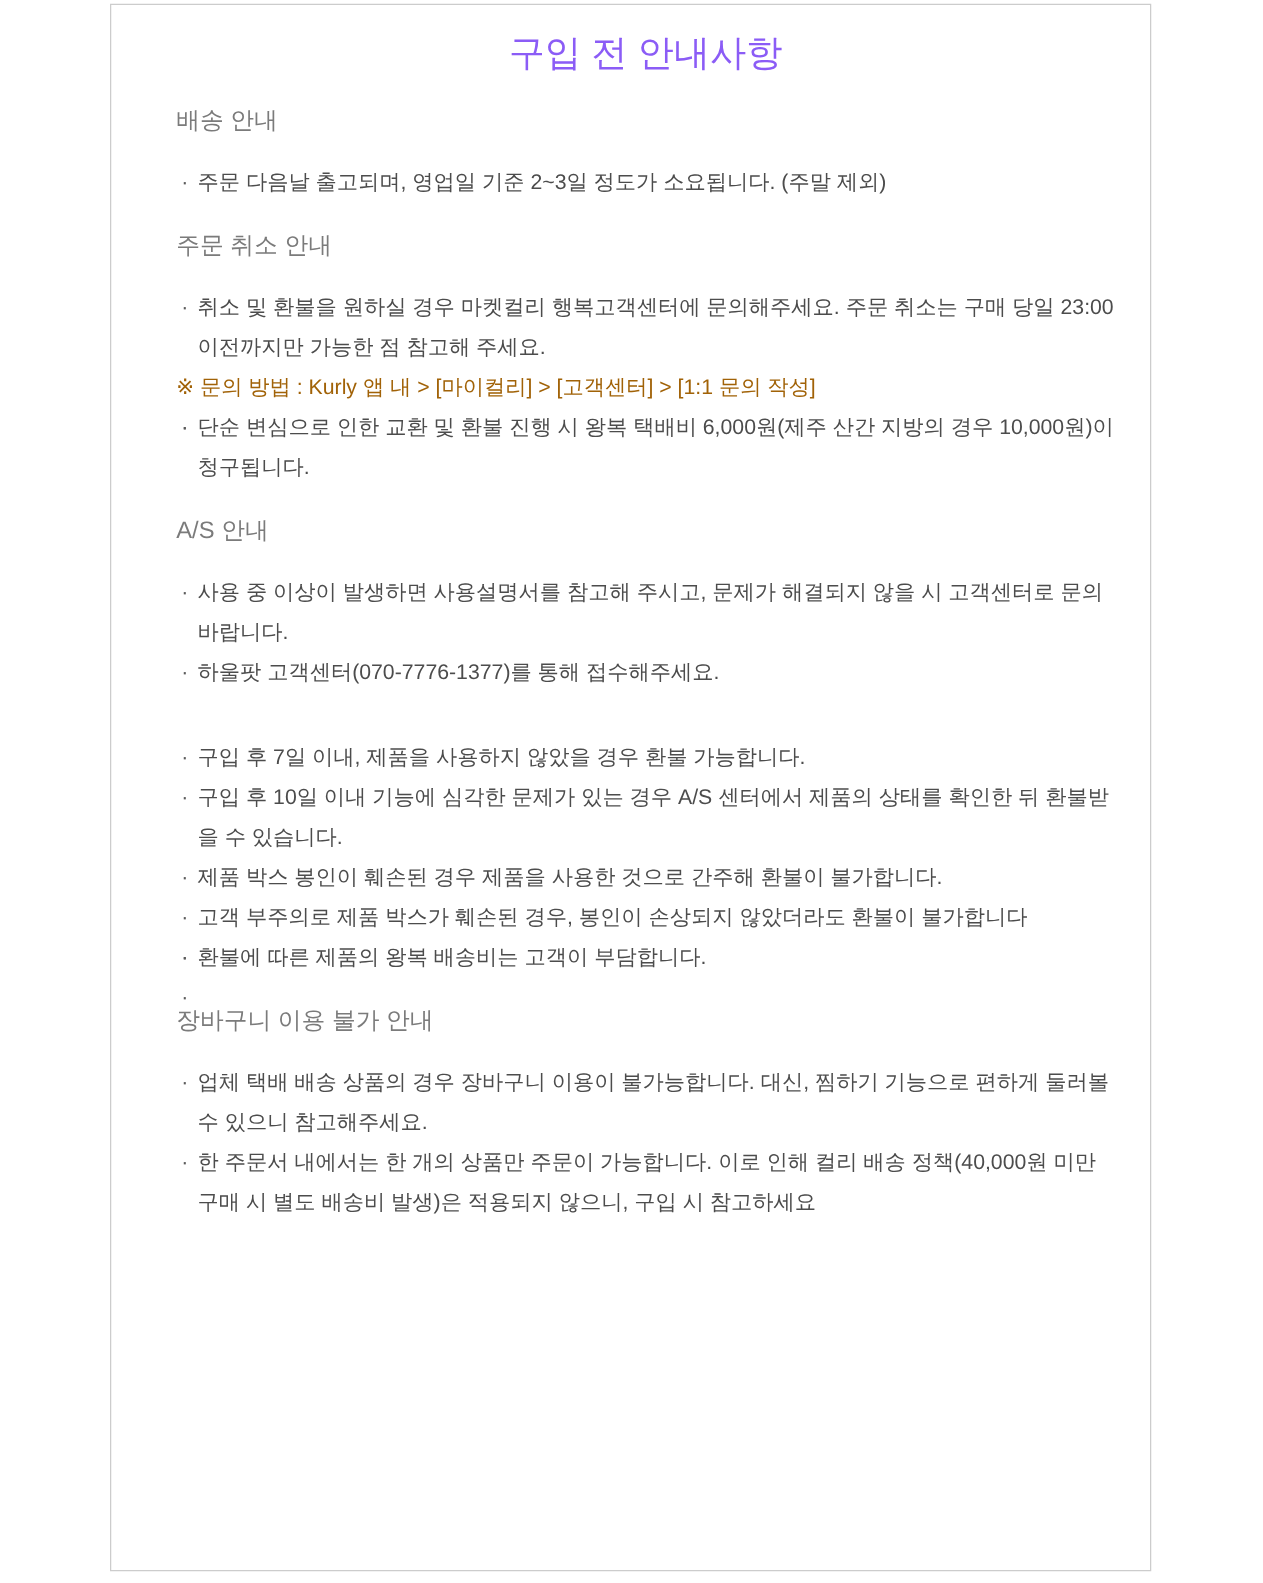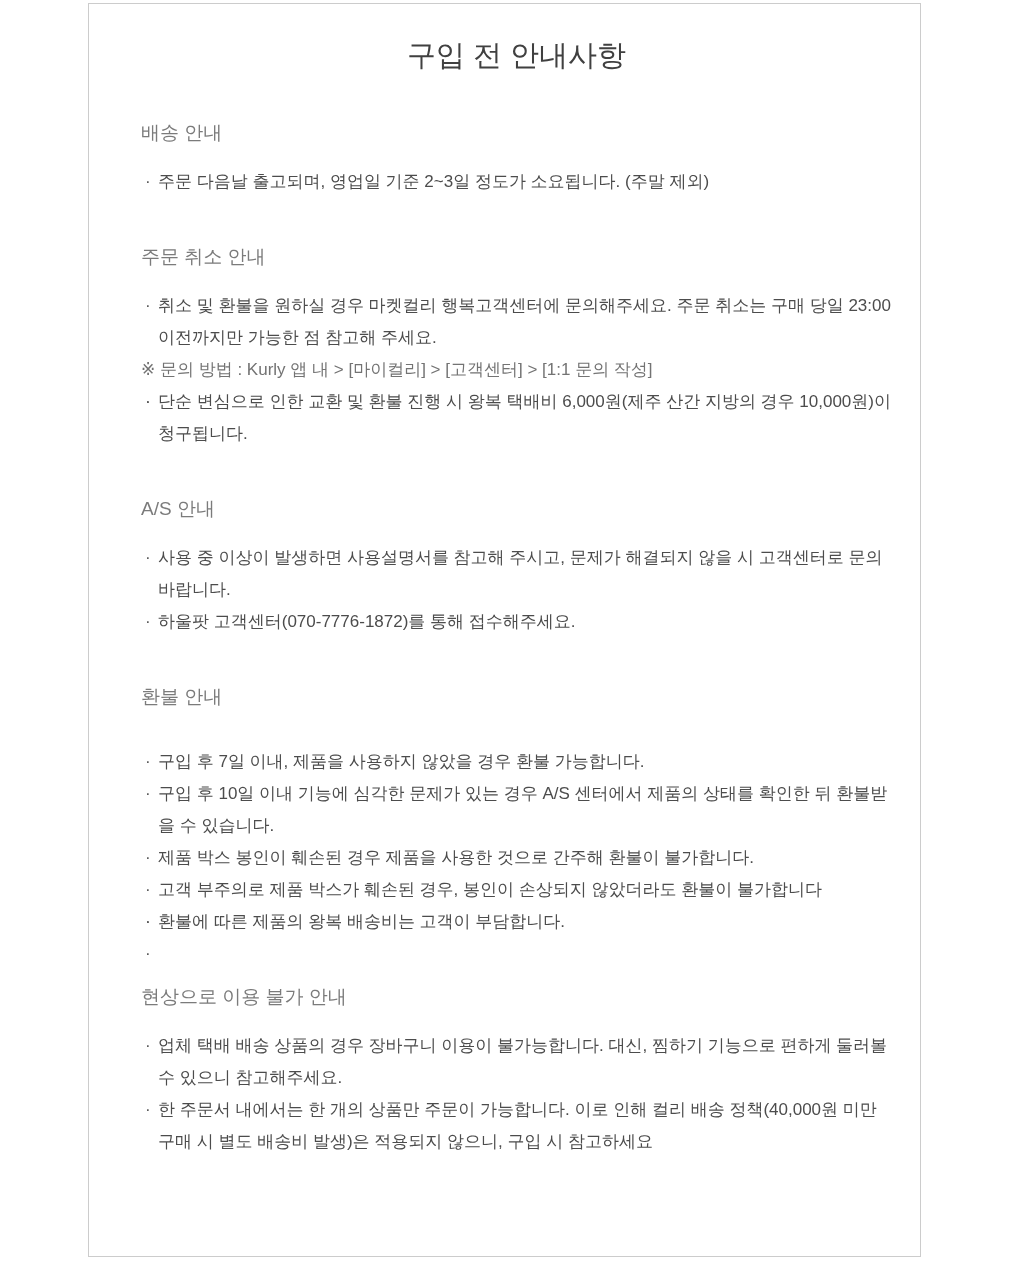--- a/index.html
+++ b/index.html
@@ -20,28 +20,28 @@
     top: 3px;
     width: 833px;
     height: 1254px;
     border: 1px solid #cccccc;
     background: #ffffff;
   }
   .content {
     padding: 0 28px 0 52px;
   }
   .title {
-    margin: 32px 0 0 0;
+    margin: 20px 0 0 0;
     text-align: center;
     font-size: 29px;
     font-weight: 400;
-    color: #404040;
+    color: #8b5cf6;
     line-height: 38px;
   }
-  .section { margin-top: 46px; }
+  .section { margin-top: 22px; }
   .section-heading {
     margin: 0;
     font-size: 19px;
     font-weight: 400;
     color: #7b7b7b;
     line-height: 26px;
   }
   ul.items {
     list-style: none;
     margin: 20px 0 0 0;
@@ -57,21 +57,21 @@
     padding-left: 17px;
   }
   li.item .dot {
     position: absolute;
     left: 4px;
     top: 0;
     color: #5a5a5a;
   }
   li.item.note {
     padding-left: 0;
-    color: #737373;
+    color: #a16207;
   }
 </style>
 </head>
 <body>
 
 <div class="frame">
   <div class="content">
     <h1 class="title">구입 전 안내사항</h1>
     <div>
   <section class="section">
@@ -88,39 +88,38 @@
             <li class="item note"><span class="txt">※ 문의 방법 : Kurly 앱 내 &gt; [마이컬리] &gt; [고객센터] &gt; [1:1 문의 작성]</span></li>
             <li class="item bullet"><span class="dot">·</span></li>
             <li class="item bullet"><span class="dot">·</span><span class="txt">단순 변심으로 인한 교환 및 환불 진행 시 왕복 택배비 6,000원(제주 산간 지방의 경우 10,000원)이 청구됩니다.</span></li>
           </ul>
   </section>
 
   <section class="section">
     <h2 class="section-heading">A/S 안내</h2>
     <ul class="items">
             <li class="item bullet"><span class="dot">·</span><span class="txt">사용 중 이상이 발생하면 사용설명서를 참고해 주시고, 문제가 해결되지 않을 시 고객센터로 문의 바랍니다.</span></li>
-            <li class="item bullet"><span class="dot">·</span><span class="txt">하울팟 고객센터(070-7776-1872)를 통해 접수해주세요.</span></li>
+            <li class="item bullet"><span class="dot">·</span><span class="txt">하울팟 고객센터(070-7776-1377)를 통해 접수해주세요.</span></li>
           </ul>
   </section>
 
   <section class="section">
-    <h2 class="section-heading">환불 안내</h2>
     <ul class="items extra-gap">
             <li class="item bullet"><span class="dot">·</span><span class="txt">구입 후 7일 이내, 제품을 사용하지 않았을 경우 환불 가능합니다.</span></li>
             <li class="item bullet"><span class="dot">·</span><span class="txt">구입 후 10일 이내 기능에 심각한 문제가 있는 경우 A/S 센터에서 제품의 상태를 확인한 뒤 환불받을 수 있습니다.</span></li>
             <li class="item bullet"><span class="dot">·</span><span class="txt">제품 박스 봉인이 훼손된 경우 제품을 사용한 것으로 간주해 환불이 불가합니다.</span></li>
             <li class="item bullet"><span class="dot">·</span><span class="txt">고객 부주의로 제품 박스가 훼손된 경우, 봉인이 손상되지 않았더라도 환불이 불가합니다</span></li>
             <li class="item bullet"><span class="dot">·</span></li>
             <li class="item bullet"><span class="dot">·</span><span class="txt">환불에 따른 제품의 왕복 배송비는 고객이 부담합니다.</span></li>
             <li class="item bullet"><span class="dot">·</span></li>
           </ul>
   </section>
 
   <section class="section">
-    <h2 class="section-heading">현상으로 이용 불가 안내</h2>
+    <h2 class="section-heading">장바구니 이용 불가 안내</h2>
     <ul class="items">
             <li class="item bullet"><span class="dot">·</span><span class="txt">업체 택배 배송 상품의 경우 장바구니 이용이 불가능합니다. 대신, 찜하기 기능으로 편하게 둘러볼 수 있으니 참고해주세요.</span></li>
             <li class="item bullet"><span class="dot">·</span><span class="txt">한 주문서 내에서는 한 개의 상품만 주문이 가능합니다. 이로 인해 컬리 배송 정책(40,000원 미만 구매 시 별도 배송비 발생)은 적용되지 않으니, 구입 시 참고하세요</span></li>
           </ul>
   </section>
 </div>
   </div>
 </div>
 
 </body></html>

